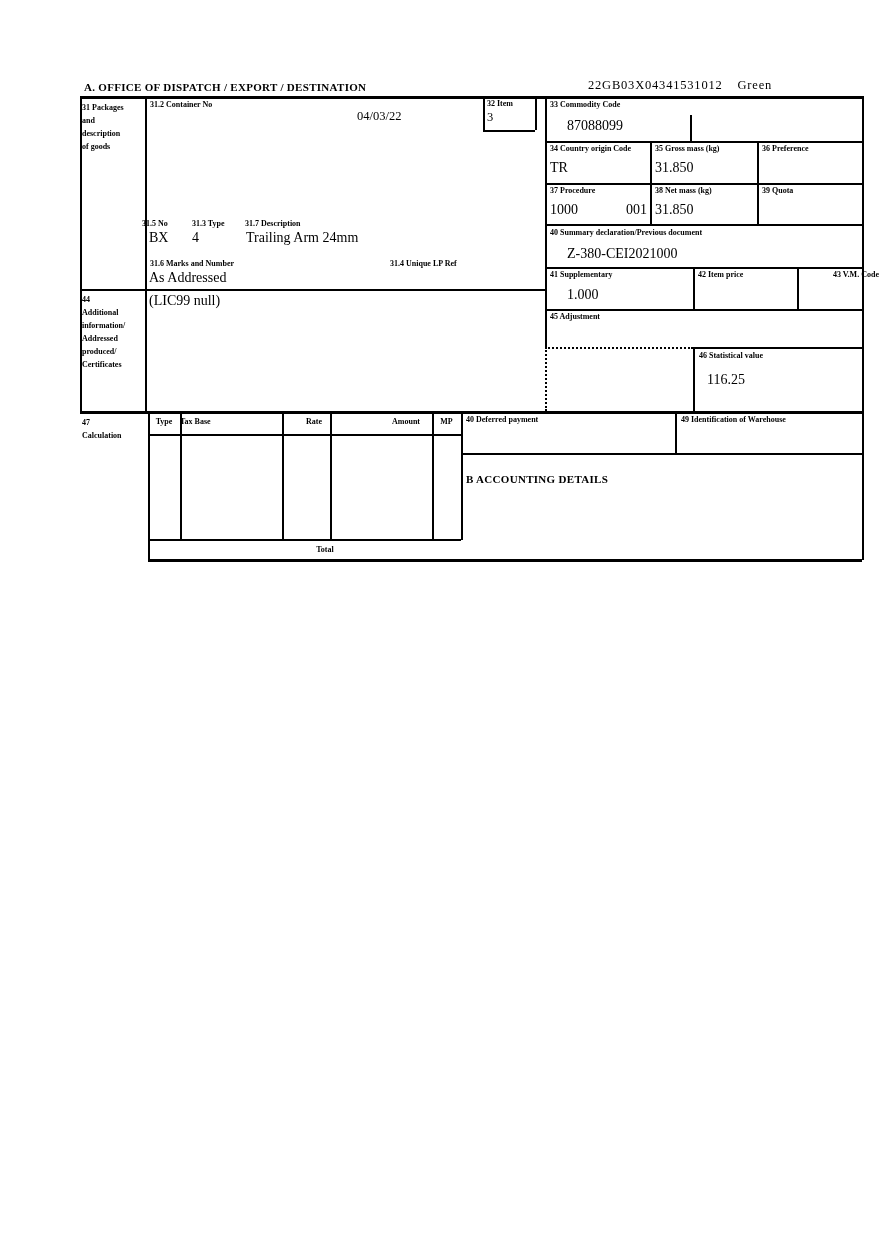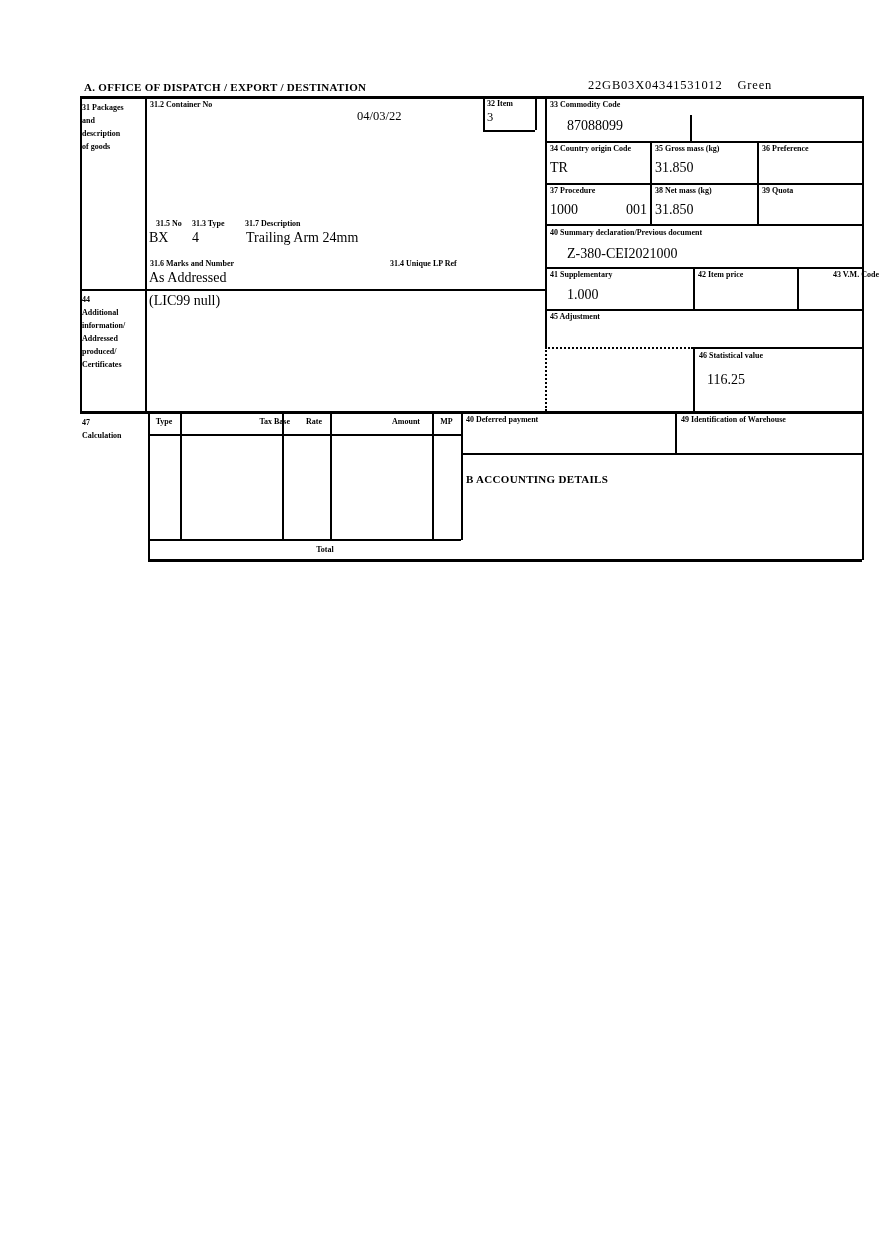--- a/index.html
+++ b/index.html
@@ -74,21 +74,21 @@
     <div>31 Packages</div>
     <div>and</div>
     <div>description</div>
     <div>of goods</div>
   </div>
   <div class="t lbl" style="left:150px;top:101px;">31.2 Container No</div>
 
   <div class="t lbl" style="left:487px;top:100px;">32 Item</div>
   <div class="t val-sm" style="left:487px;top:111px;">3</div>
 
-  <div class="t lbl" style="left:156px;top:220px;">31.5 No</div>
+  <div class="t lbl" style="left:142px;top:220px;">31.5 No</div>
   <div class="t lbl" style="left:192px;top:220px;">31.3 Type</div>
   <div class="t lbl" style="left:245px;top:220px;">31.7 Description</div>
   <div class="t val" style="left:149px;top:230px;">BX</div>
   <div class="t val" style="left:192px;top:230px;">4</div>
   <div class="t val" style="left:246px;top:230px;">Trailing Arm 24mm</div>
 
   <div class="t lbl" style="left:150px;top:260px;">31.6 Marks and Number</div>
   <div class="t lbl" style="left:390px;top:260px;">31.4 Unique LP Ref</div>
   <div class="t val" style="left:149px;top:270px;">As Addressed</div>
 
@@ -129,21 +129,21 @@
   <div class="t lbl" style="left:550px;top:313px;">45 Adjustment</div>
 
   <div class="t lbl" style="left:699px;top:352px;">46 Statistical value</div>
   <div class="t val" style="left:707px;top:372px;">116.25</div>
 
   <div class="t lbl sidebar" style="left:82px;top:416px;">
     <div>47</div>
     <div>Calculation</div>
   </div>
   <div class="t lbl" style="left:148px;top:418px;width:32px;text-align:center;">Type</div>
-  <div class="t lbl" style="left:180px;top:418px;width:110px;text-align:right;">Tax Base</div>
+  <div class="t lbl" style="left:180px;top:418px;width:110px;text-align:left;">Tax Base</div>
   <div class="t lbl" style="left:282px;top:418px;width:40px;text-align:right;">Rate</div>
   <div class="t lbl" style="left:330px;top:418px;width:90px;text-align:right;">Amount</div>
   <div class="t lbl" style="left:432px;top:418px;width:29px;text-align:center;font-family:Liberation Serif, serif;">MP</div>
   <div class="t lbl" style="left:200px;top:546px;width:250px;text-align:center;">Total</div>
 
   <div class="t lbl" style="left:466px;top:416px;">40 Deferred payment</div>
   <div class="t lbl" style="left:681px;top:416px;">49 Identification of Warehouse</div>
   <div class="t secb" style="left:466px;top:452px;margin-top:21px;">B ACCOUNTING DETAILS</div>
 
 </div>

